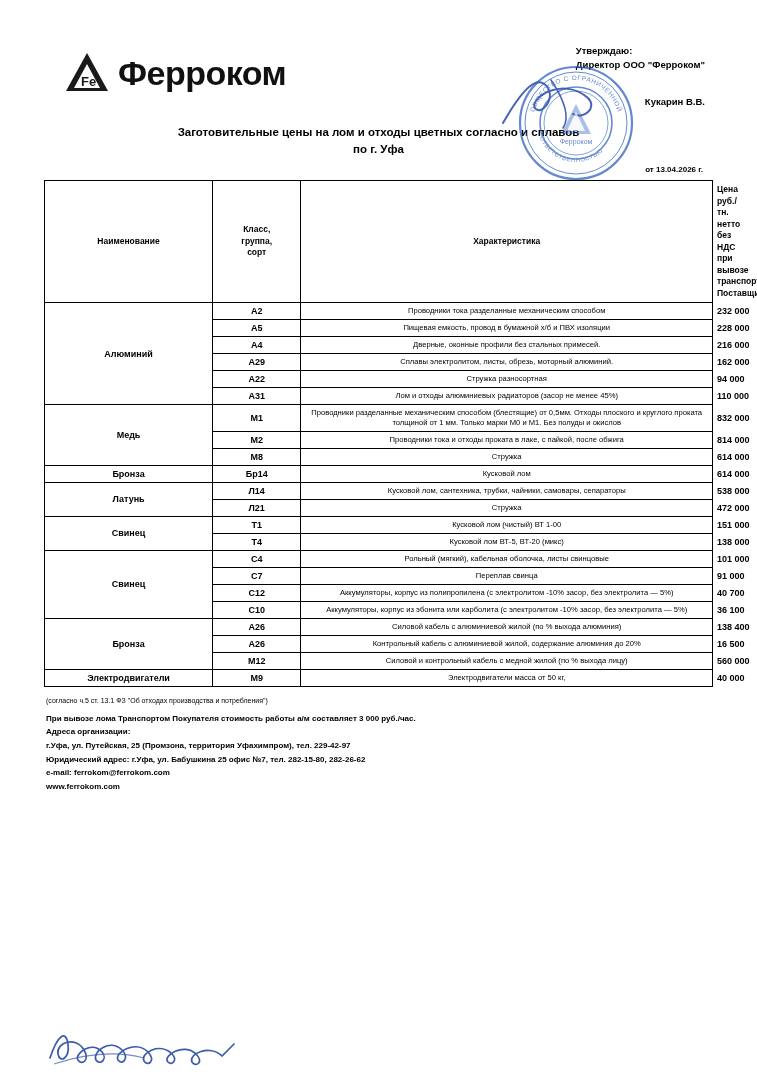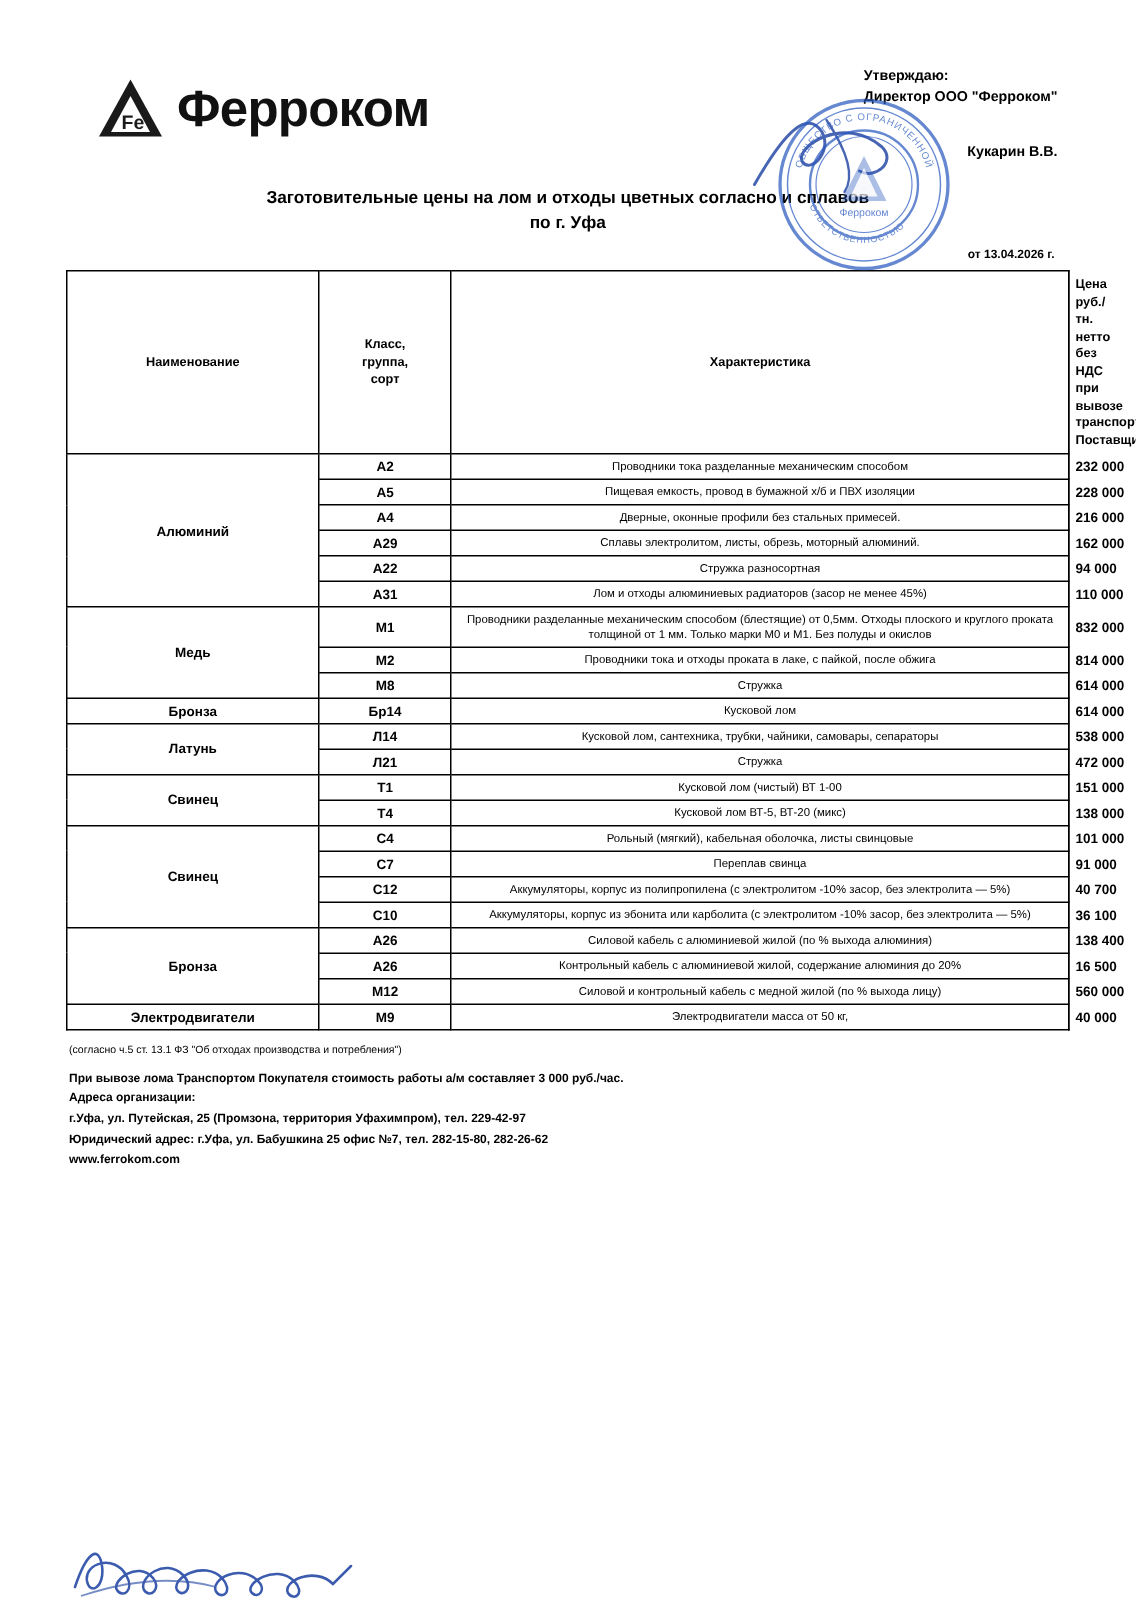--- a/index.html
+++ b/index.html
@@ -379,20 +379,21 @@
         </tr>
       </tbody>
   </table>
 
   <div class="footer">
     <div class="foot-sub">(согласно ч.5 ст. 13.1 ФЗ "Об отходах производства и потребления")</div>
     <div class="foot-line">При вывозе лома Транспортом Покупателя стоимость работы а/м составляет 3 000 руб./час.</div>
     <div class="foot-line">Адреса организации:</div>
     <div class="foot-line">г.Уфа, ул. Путейская, 25 (Промзона, территория Уфахимпром), тел. 229-42-97</div>
     <div class="foot-line">Юридический адрес: г.Уфа, ул. Бабушкина 25 офис №7, тел. 282-15-80, 282-26-62</div>
+    <div class="foot-line">e-mail: ferrokom@ferrokom.com</div>
     <div class="foot-line">www.ferrokom.com</div>
   </div>
 
   <span class="signature-bottom">
     <svg width="200" height="48" viewBox="0 0 200 48" aria-hidden="true">
       <path d="M6 34 C14 10, 22 6, 24 20 C26 34, 16 40, 14 30 C12 18, 32 12, 40 26 C46 36, 38 42, 34 36
                C30 30, 48 16, 58 28 C64 35, 56 42, 52 36 C48 28, 66 14, 78 26 C86 34, 78 42, 74 36
                C70 28, 92 16, 104 28 C112 37, 104 43, 100 37 C96 29, 116 18, 128 30
                C134 36, 128 42, 124 38 C118 32, 140 18, 152 30 C160 38, 152 44, 148 38
                C144 30, 166 20, 178 32 L190 20" stroke="#1a3fa0" stroke-width="1.7" fill="none" stroke-linecap="round"></path>

